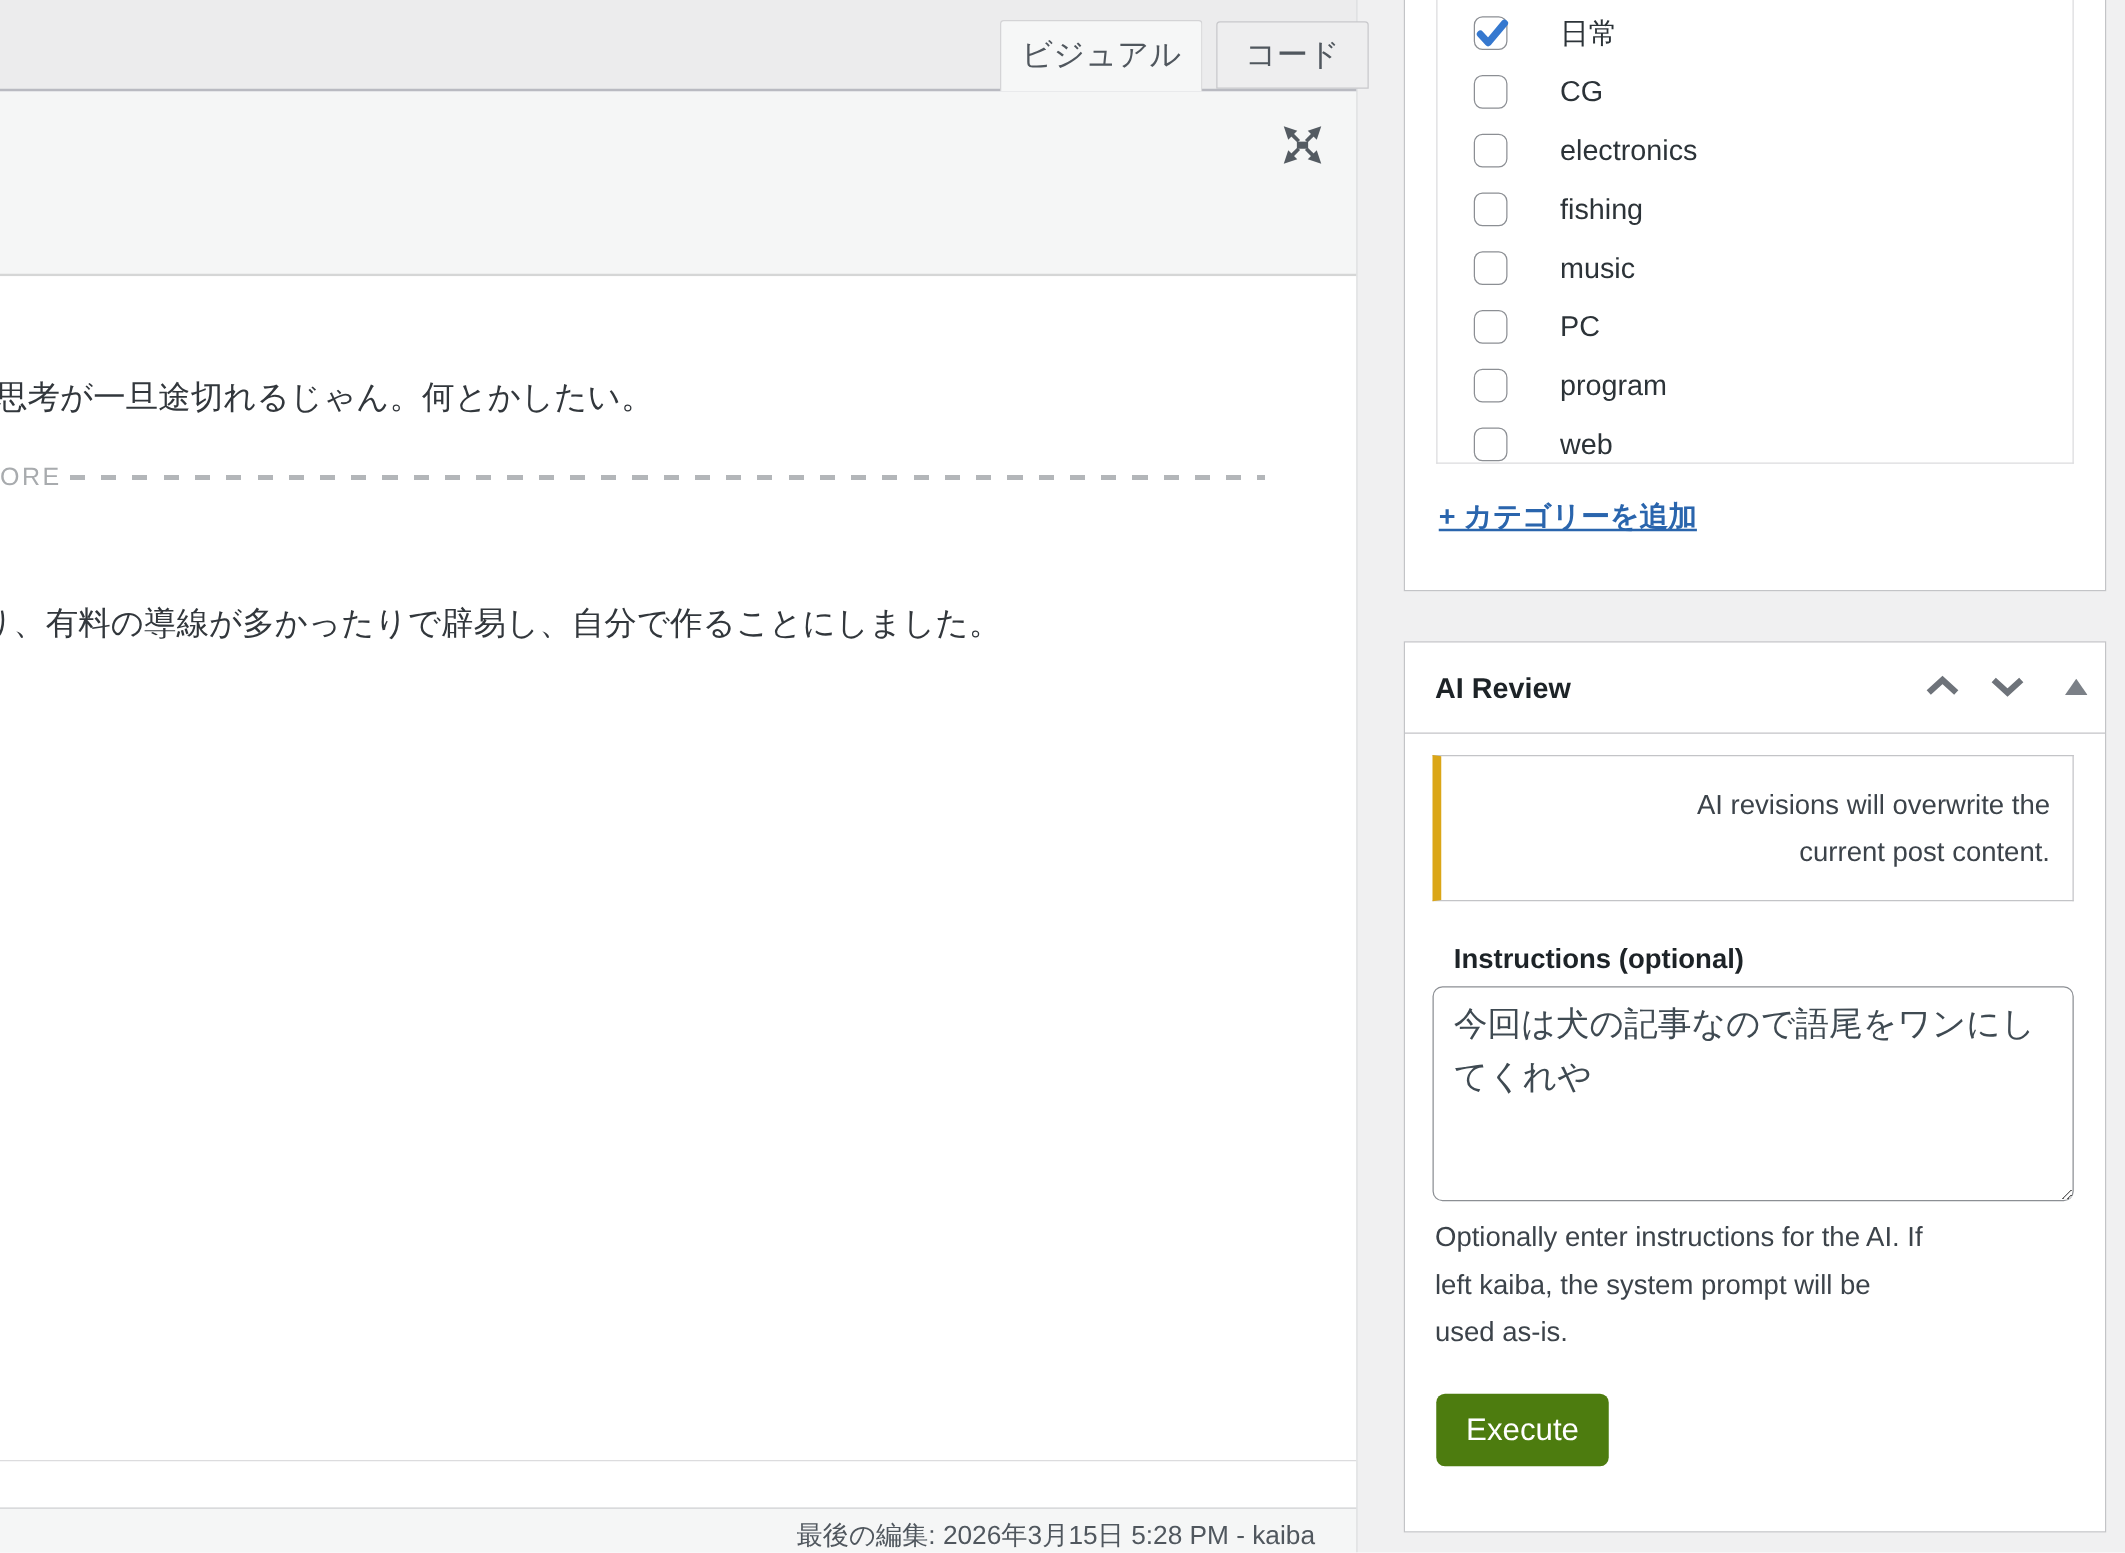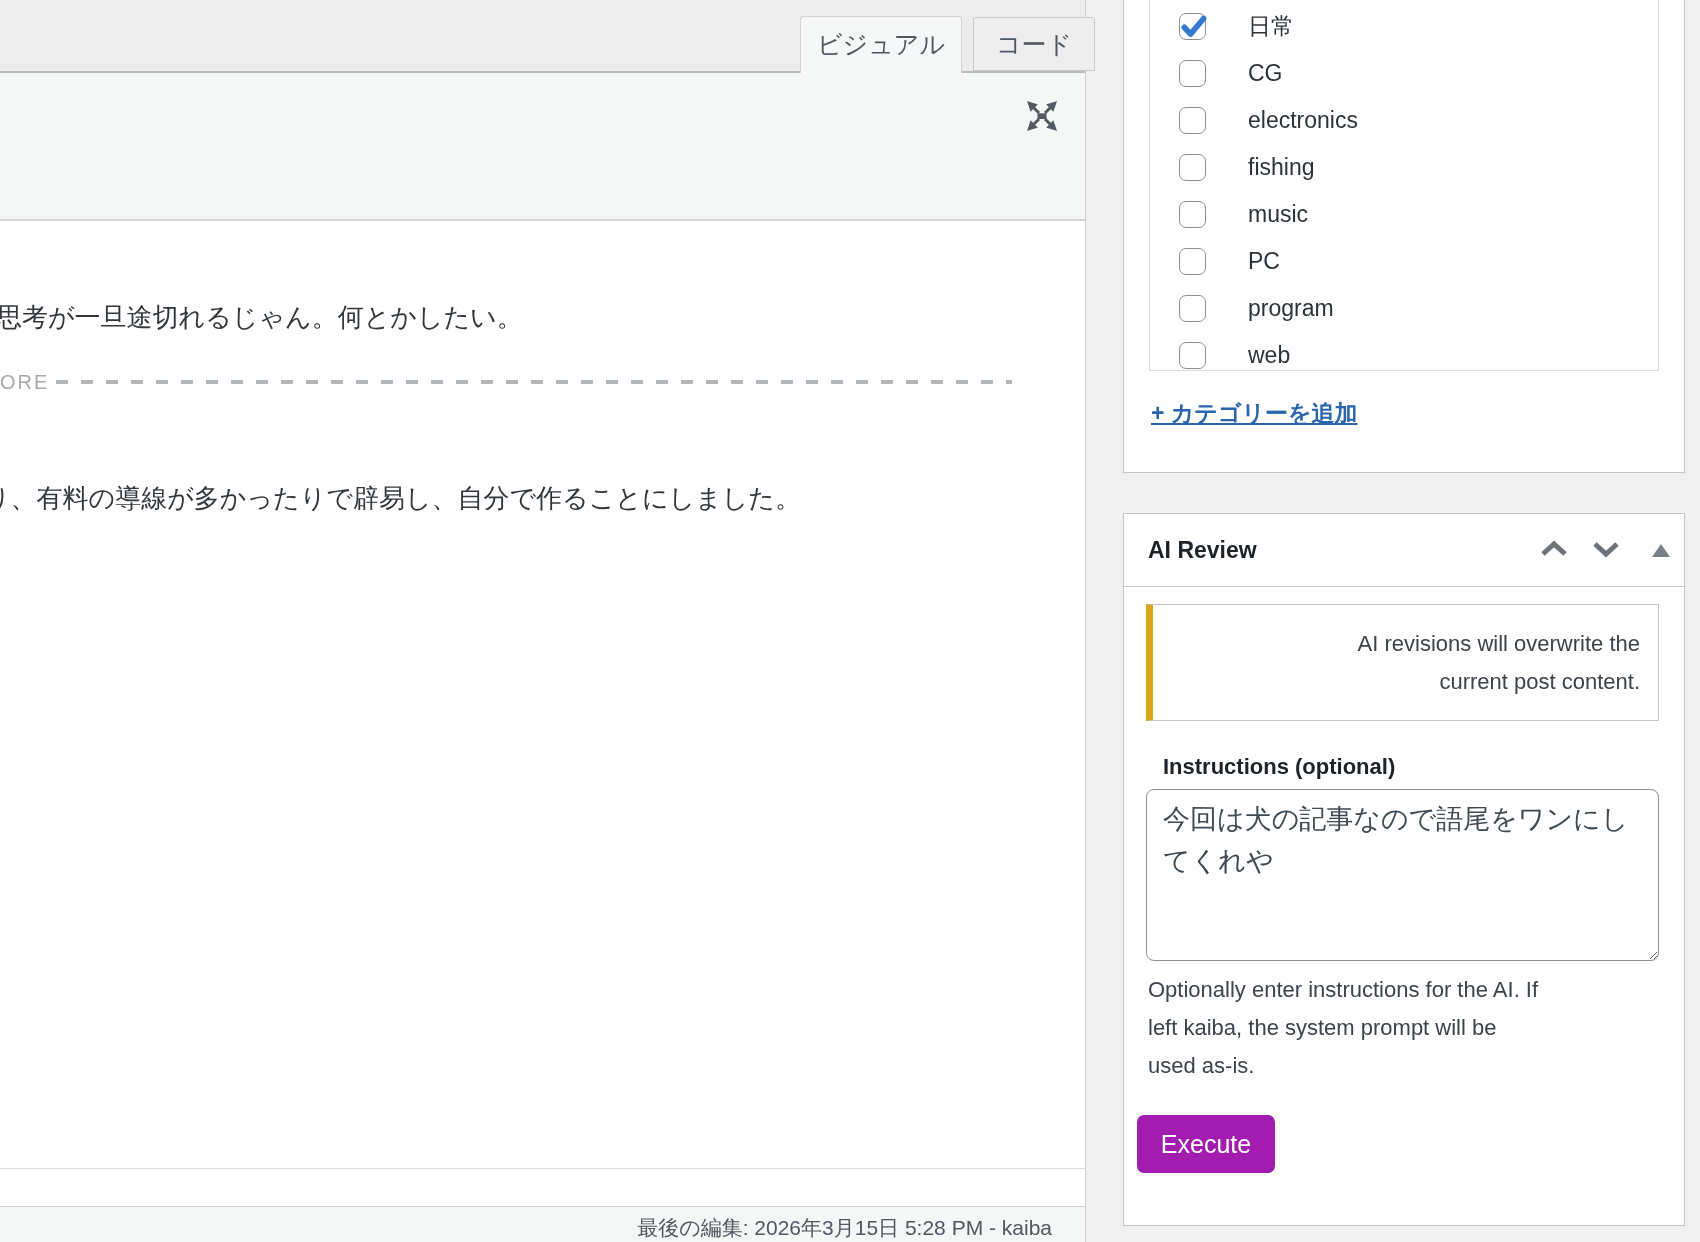--- a/index.html
+++ b/index.html
@@ -61,21 +61,21 @@
   .ic-toggle{left:528px;top:29px;}
   .notice{position:absolute;left:22px;top:90px;width:513px;height:117px;box-sizing:border-box;
           border:1px solid #c3c4c7;border-left:7px solid #dba617;background:#fff;
           padding:20px 18px 0 38px;font-size:22px;line-height:38px;color:#3c434a;text-align:right;}
   .instr-label{position:absolute;left:24px;top:240px;font-size:22px;font-weight:bold;color:#1d2327;margin-left:15px;}
   .instr-input{position:absolute;left:22px;top:275px;width:513px;height:172px;box-sizing:border-box;
           border:1.5px solid #8c8f94;border-radius:8px;padding:8px 16px;
           font-family:"Liberation Sans",sans-serif;font-size:27px;line-height:42px;
           color:#3f4a52;background:#fff;resize:both;outline:none;}
   .help{position:absolute;left:24px;top:457px;font-size:22px;line-height:38px;color:#3c434a;}
-  .execute{position:absolute;left:13px;top:601px;width:138px;height:58px;background:#a21caf;
+  .execute{position:absolute;left:25px;top:601px;width:138px;height:58px;background:#4d7c0f;
            border:none;border-radius:7px;color:#fff;font-size:25px;
            font-family:"Liberation Sans",sans-serif;cursor:pointer;}
 </style>
 </head>
 <body>
 
 <div class="stage">
 
   <div class="editor">
     <div class="tabstrip"></div>

